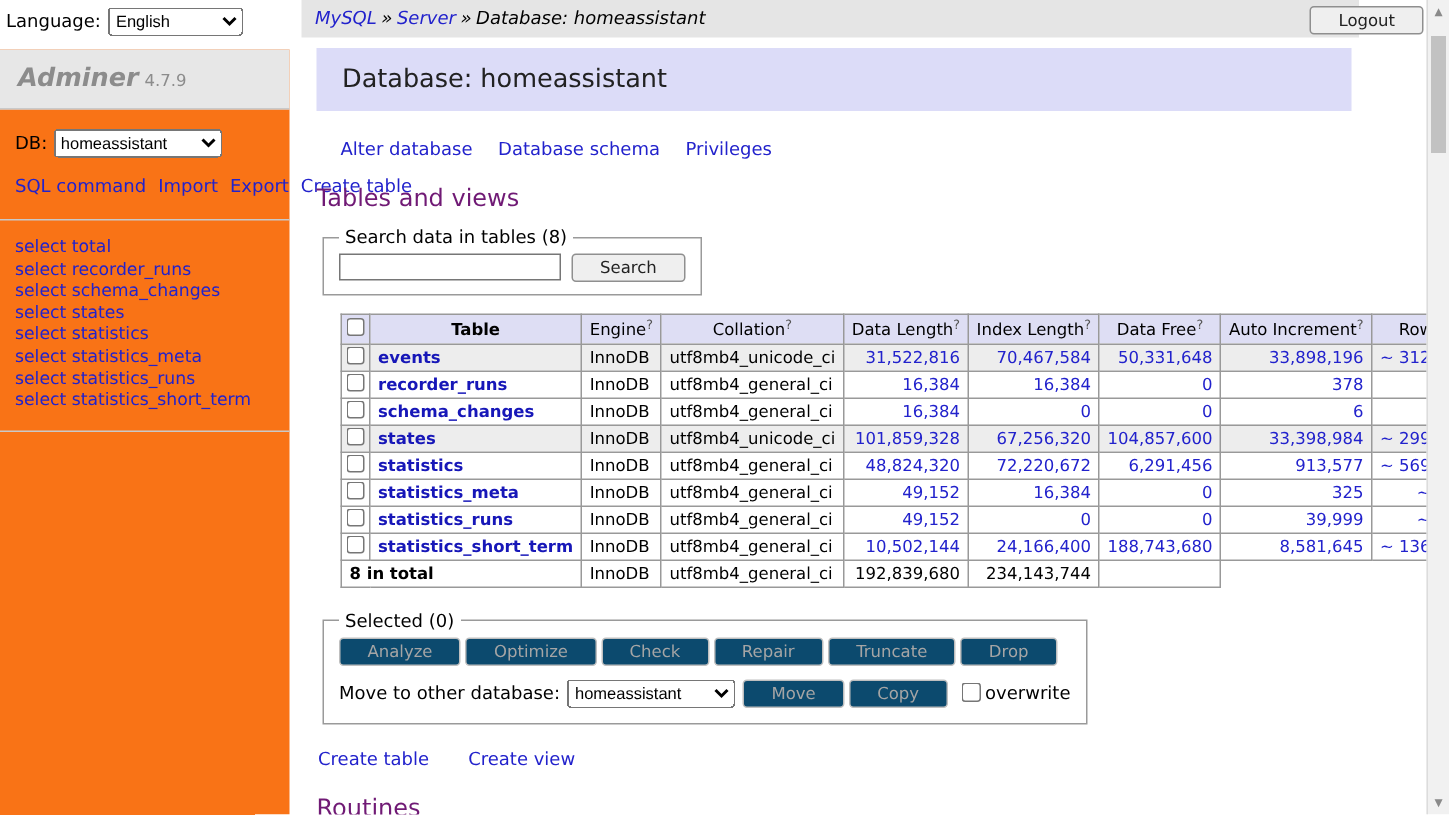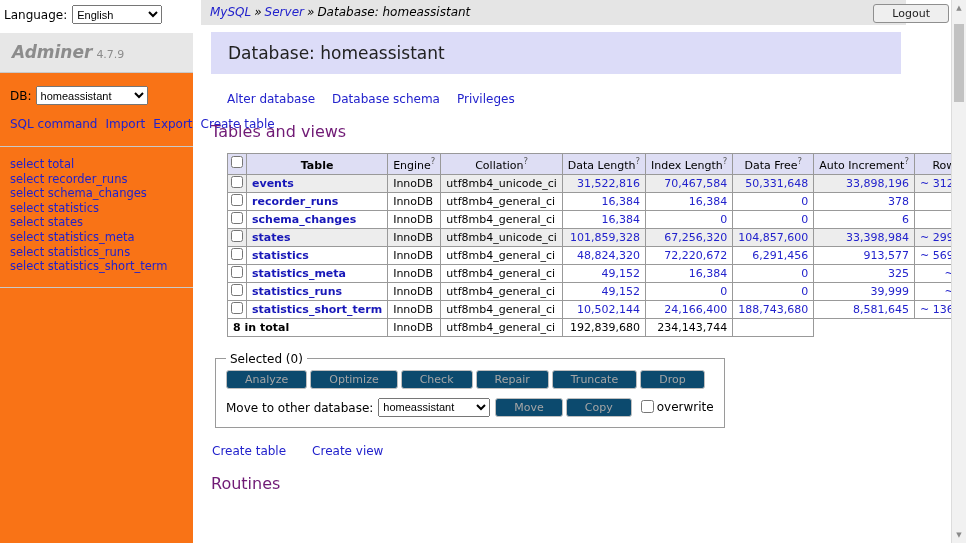--- a/index.html
+++ b/index.html
@@ -140,37 +140,41 @@
   <div class="actions-wrap">
     <p class="actions">
       <a>SQL command</a><a>Import</a><a>Export</a><a>Create table</a>
     </p>
   </div>
   <p class="tables-list">
 
   <a>select total</a>
       <a>select recorder_runs</a>
       <a>select schema_changes</a>
+      <a>select states</a>
       <a>select statistics</a>
-      <a>select states</a>
       <a>select statistics_meta</a>
       <a>select statistics_runs</a>
       <a>select statistics_short_term</a>
     </p>
 </aside>
 
 <main class="content">
   <h2 class="page-title">Database: homeassistant</h2>
 
   <p class="toplinks">
     <a>Alter database</a><a>Database schema</a><a>Privileges</a>
   </p>
 
   <h3>Tables and views</h3>
 
+  <fieldset class="searchbox">
+    <legend>Search data in tables (8)</legend>
+    <input type="text" value="" style=""><button>Search</button>
+  </fieldset>
 
   <table class="tbl">
     <thead>
       <tr>
         <td class="check"><input type="checkbox" style=""></td>
 
       <th><span>Table</span><sup></sup></th>
           <th><span>Engine</span><sup>?</sup></th>
           <th><span>Collation</span><sup>?</sup></th>
           <th><span>Data Length</span><sup>?</sup></th>

